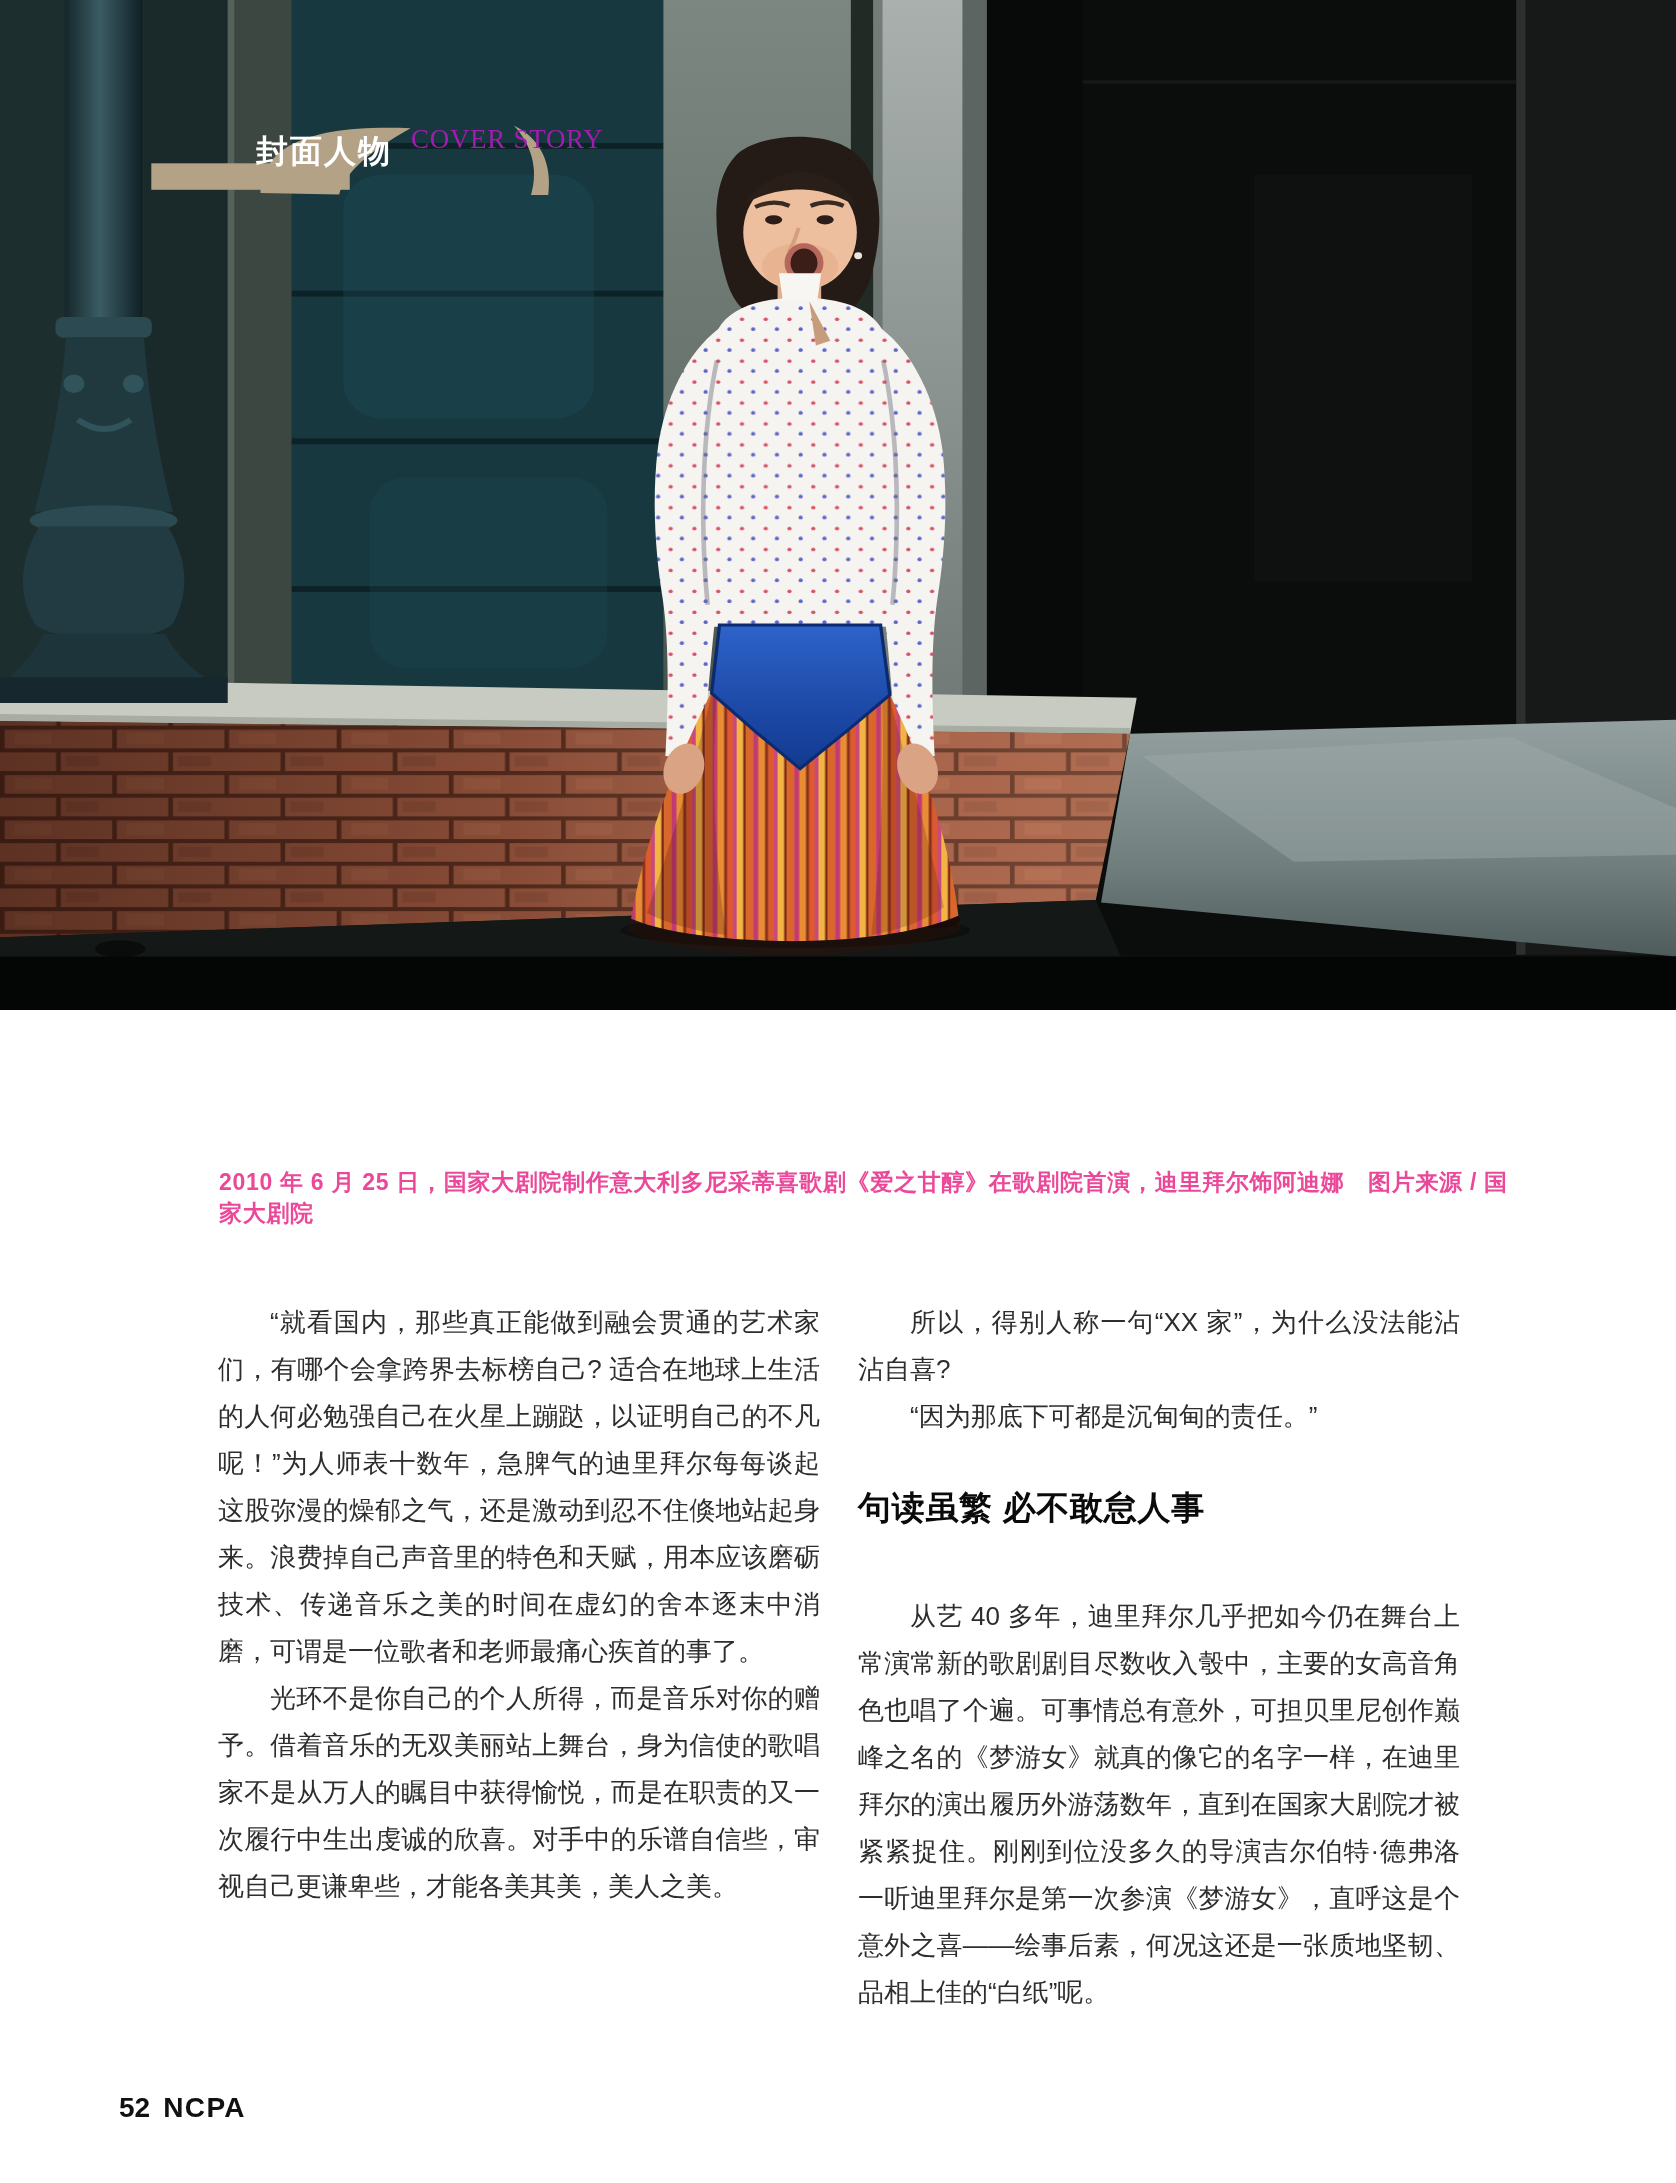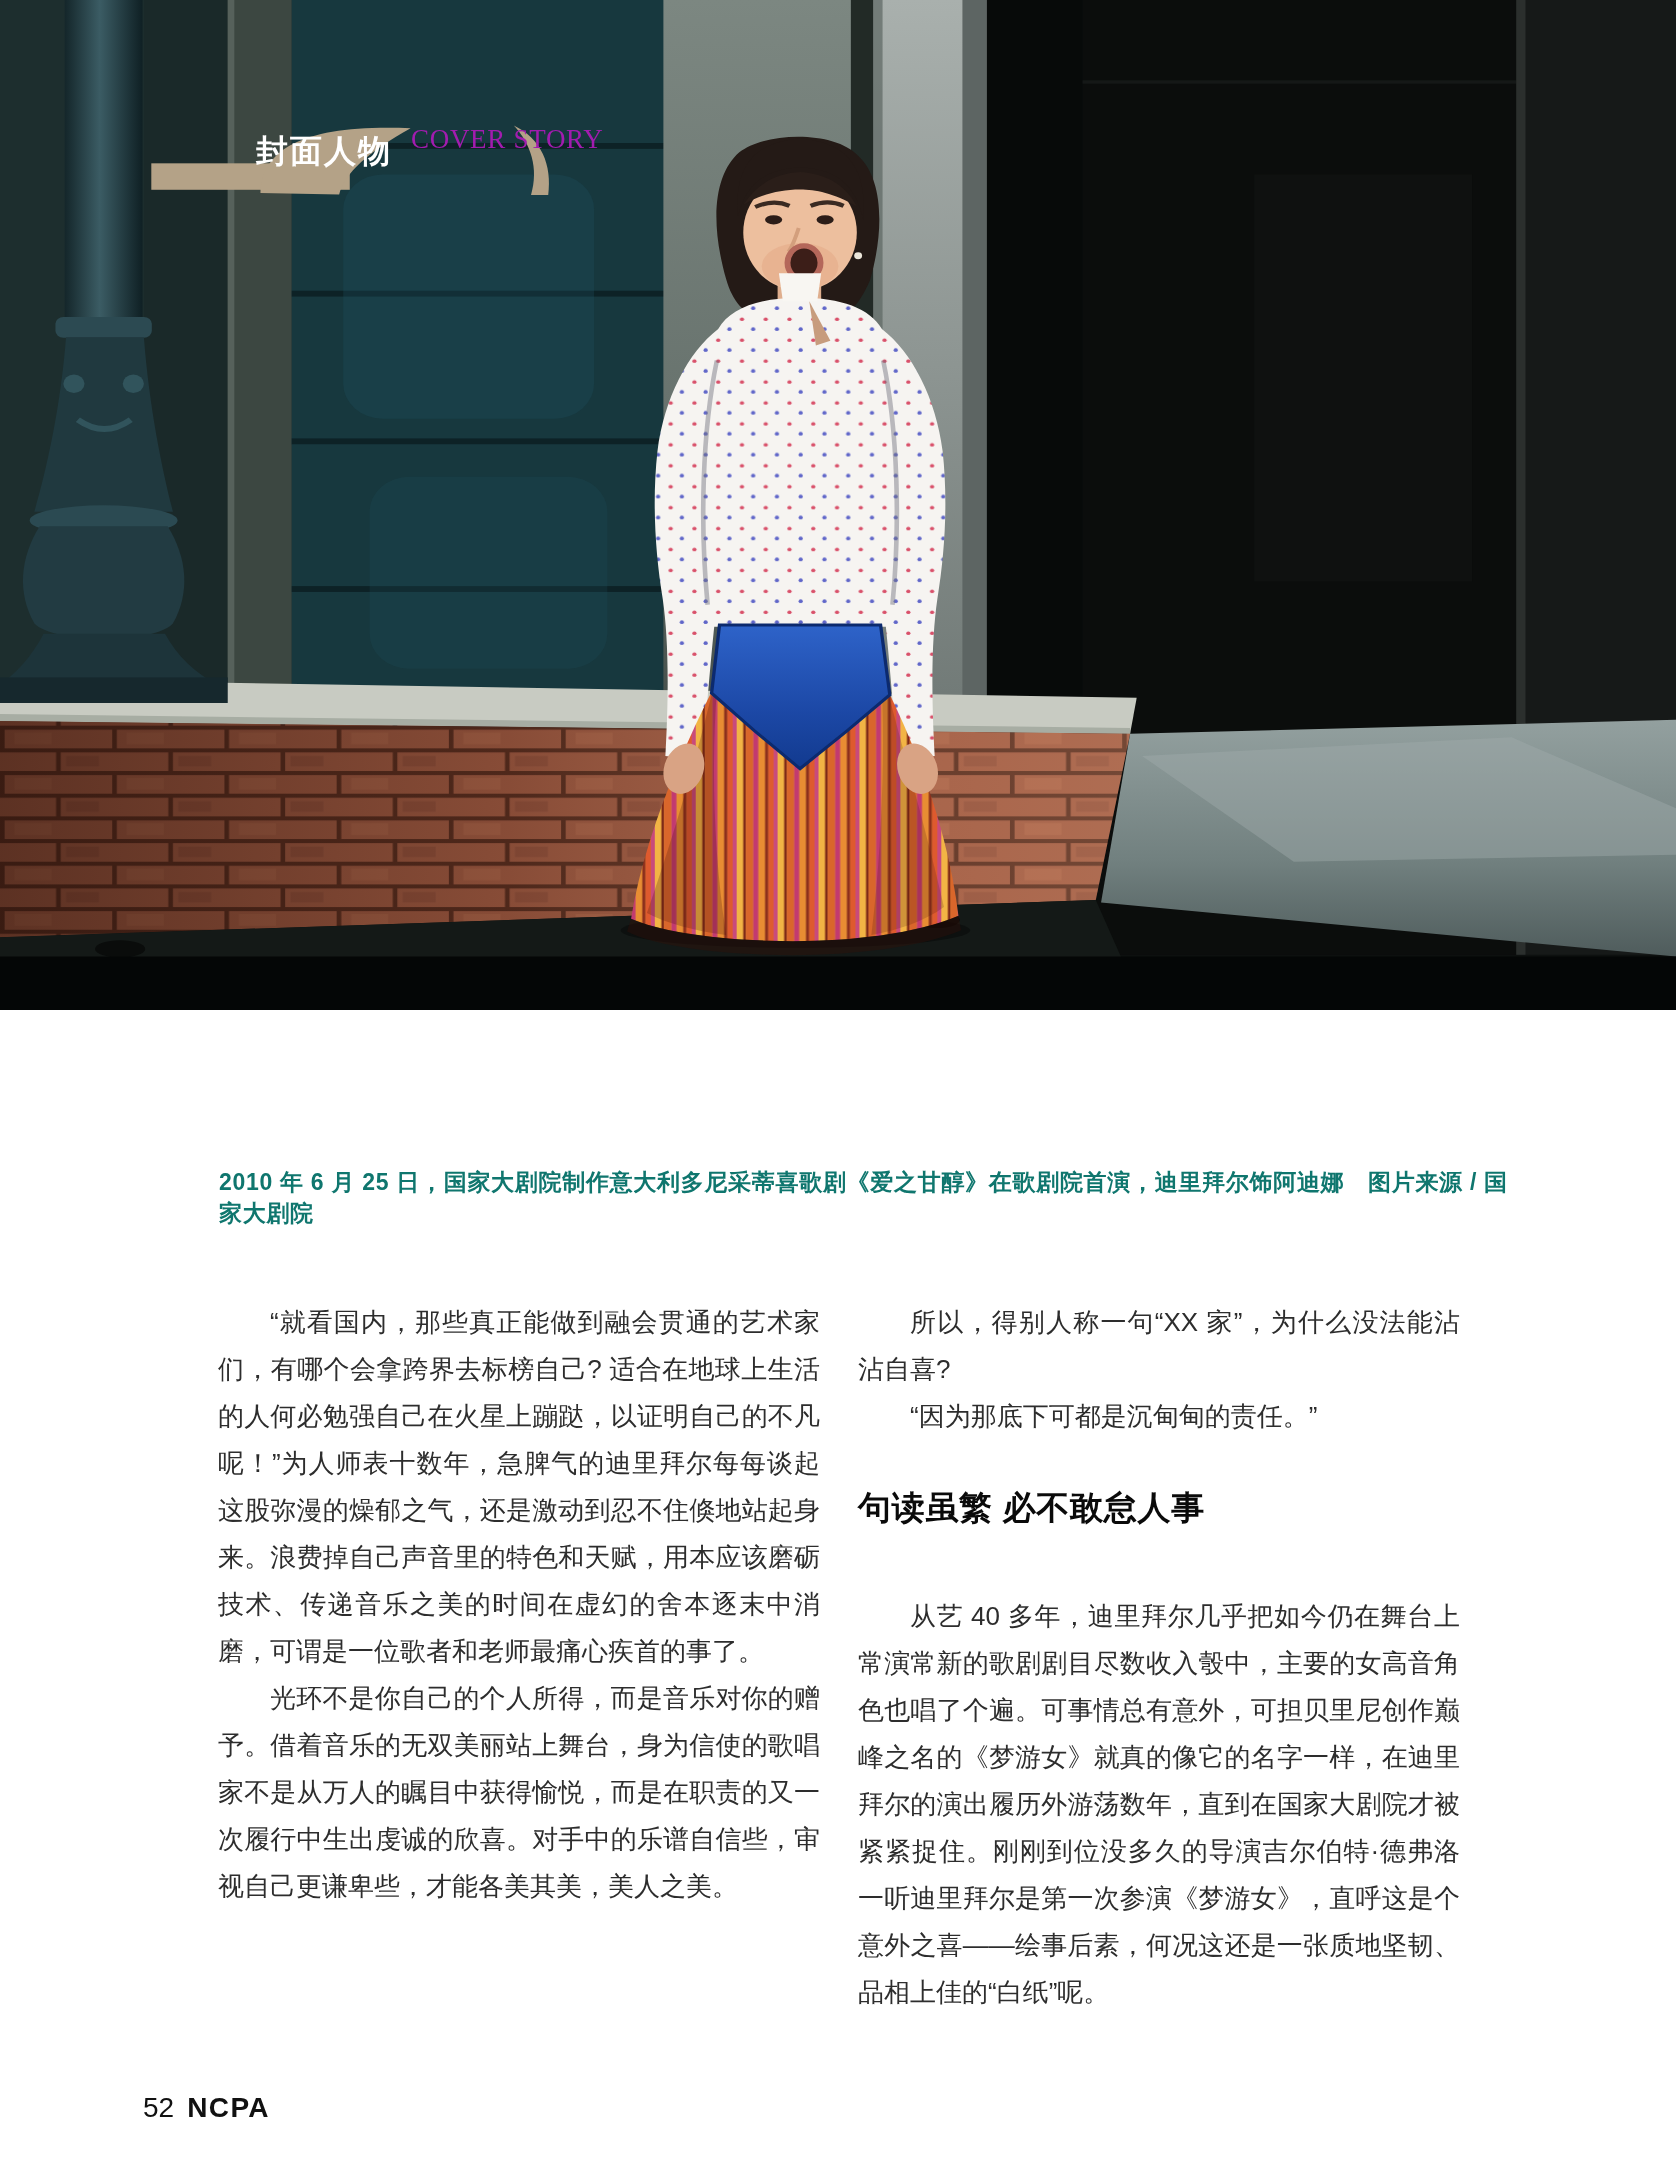--- a/index.html
+++ b/index.html
@@ -13,35 +13,35 @@
   
   .badge{position:absolute;left:0;top:119px;width:726px;height:86px;}
   .badge svg{position:absolute;left:0;top:0;}
   .badge-zh{position:absolute;left:256px;top:10.6px;font-size:32px;font-weight:bold;color:#ffffff;
             letter-spacing:2px;white-space:nowrap;}
   .badge-en{position:absolute;left:411px;top:5.3px;font-family:Liberation Serif, serif;
             font-size:27px;color:#a21caf;letter-spacing:0.7px;white-space:nowrap;}
 
   
   .caption{position:absolute;left:219px;top:1167px;width:1307px;font-size:23px;font-weight:bold;
-           color:#0f766e;letter-spacing:0.7px;}
+           color:#ec4899;letter-spacing:0.7px;}
 
   
   .col{position:absolute;top:1299px;width:602px;font-size:26px;line-height:47px;color:#2d2d2d;
        text-align:justify;text-justify:inter-character;}
   .col-left{left:218px;}
   .col-right{left:858px;}
   .col p{margin:0;text-indent:2em;}
   .col p.noindent{text-indent:0;}
   .subhead{font-size:33px;font-weight:bold;color:#0a0a0a;line-height:40px;margin:48px 0 65px 0;
            text-indent:0;letter-spacing:0.7px;}
 
   
   .footer{position:absolute;left:119px;top:2092px;font-size:28px;color:#111111;}
-  .footer .num{font-weight:normal;margin-left:24px;}
+  .footer .num{font-weight:bold;}
   .footer .brand{font-weight:bold;margin-left:13.2px;letter-spacing:1.3px;}
 </style>
 </head>
 <body>
 
 <div class="page">
 
   <div class="photo">
     <svg viewBox="0 0 2539 1737" preserveAspectRatio="none">
       <defs>

